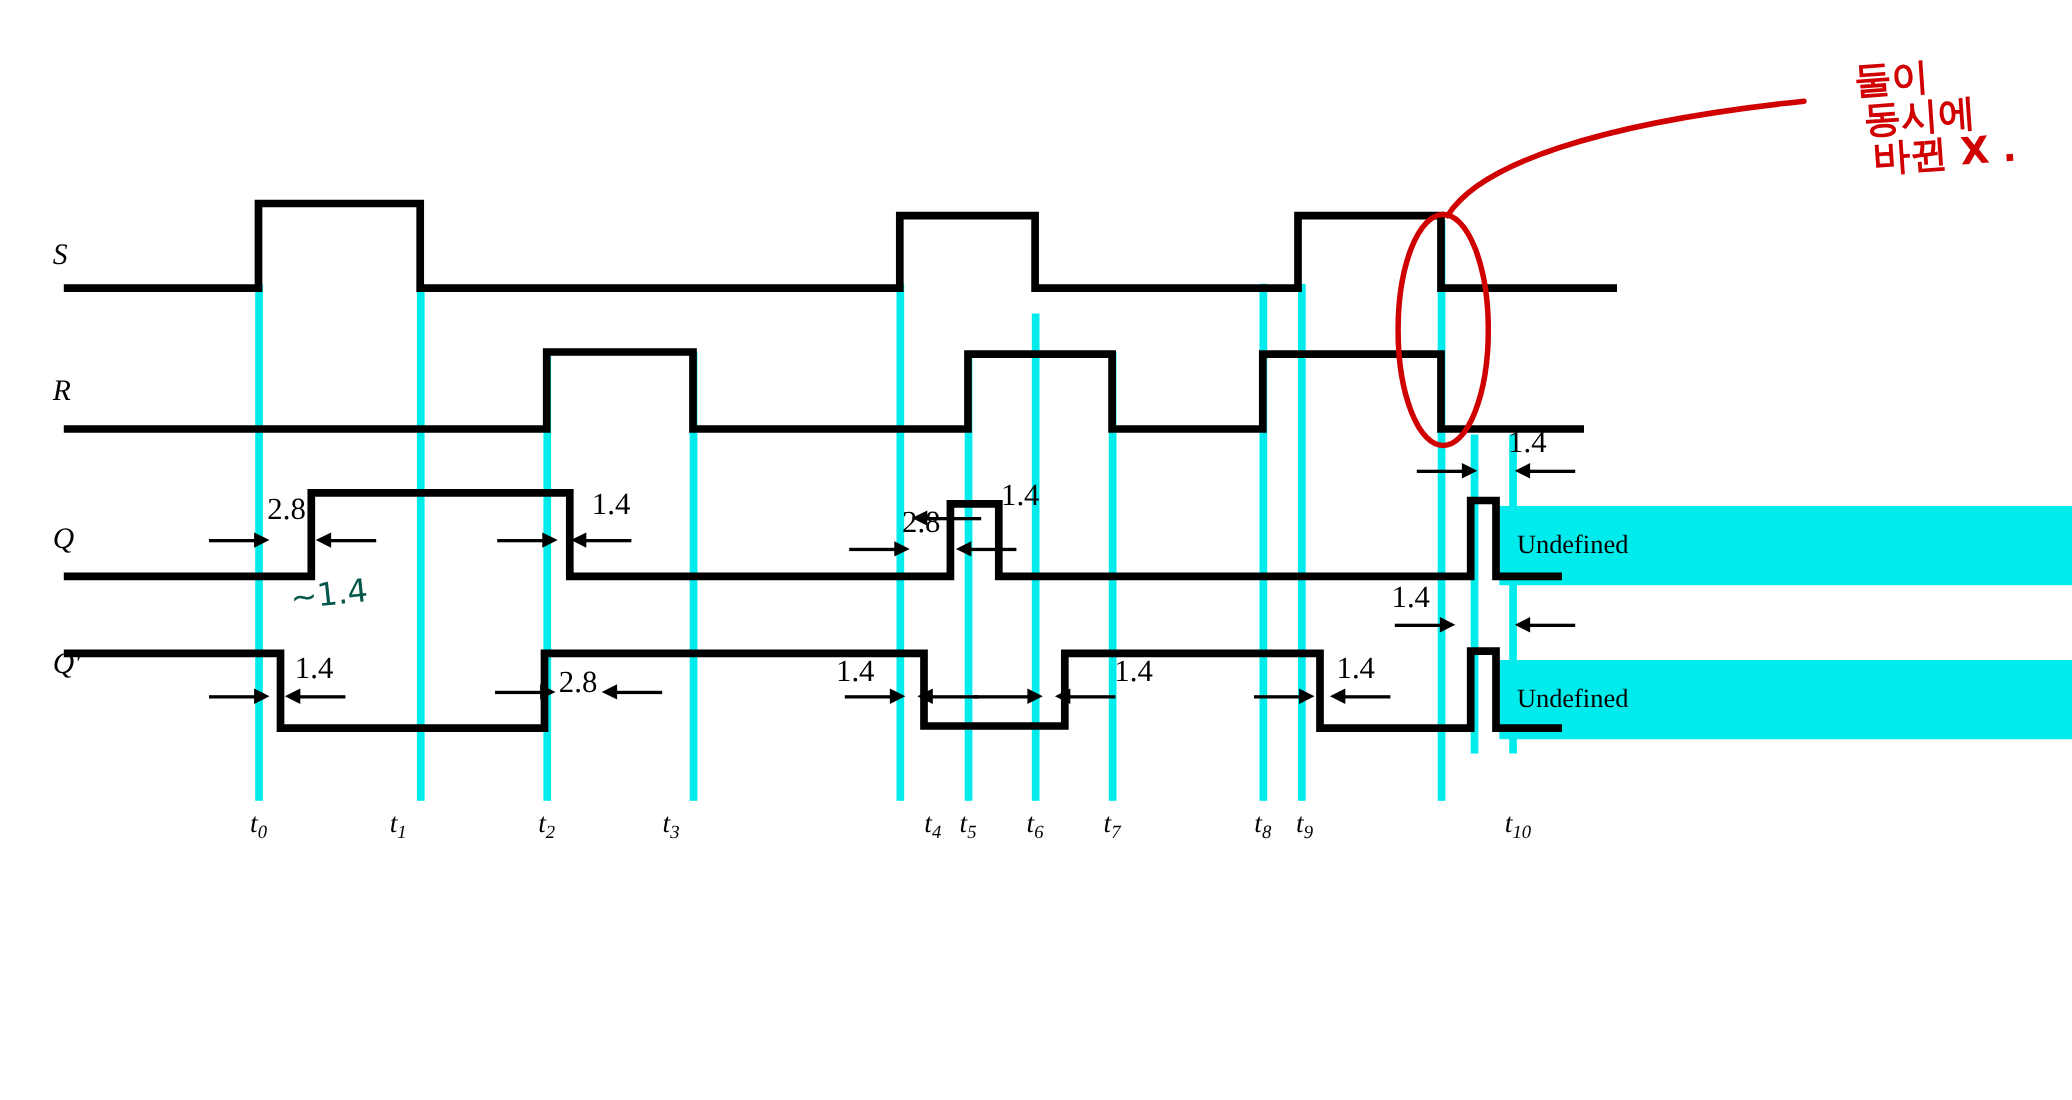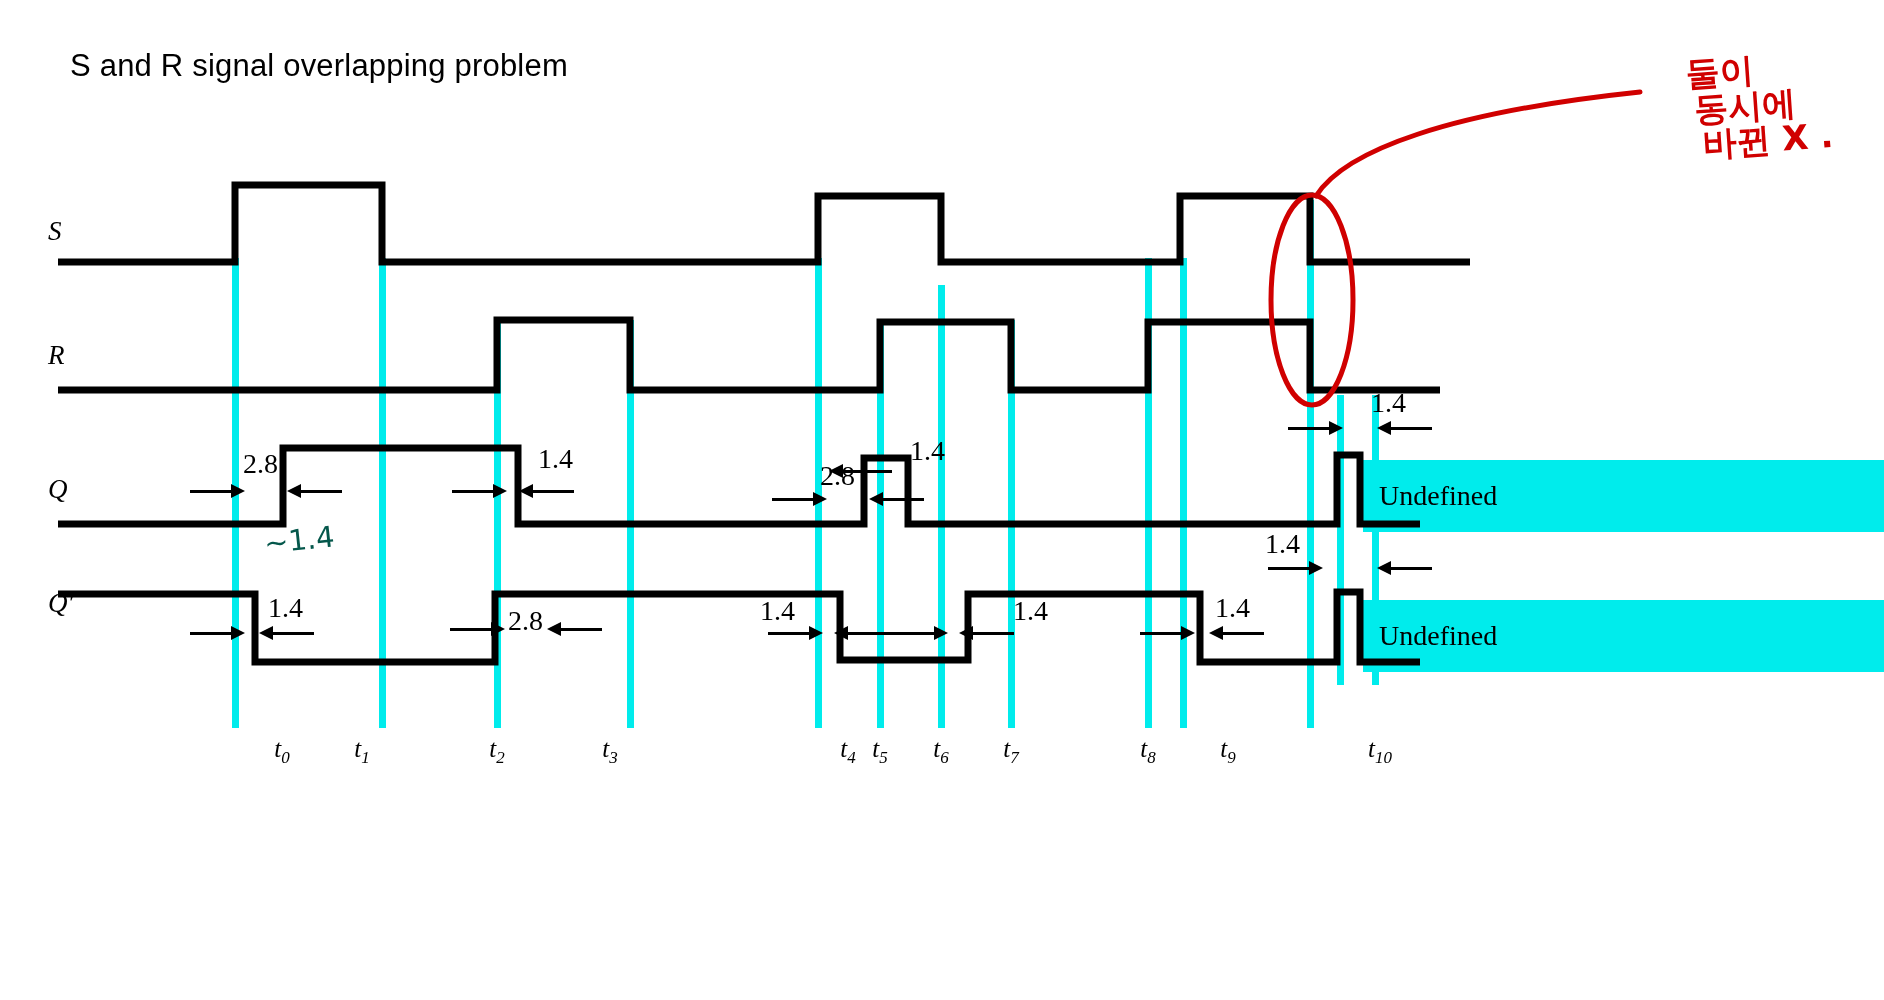--- a/index.html
+++ b/index.html
@@ -47,21 +47,21 @@
   .arrow.right::after{right:-13px;border-left:14px solid #000;}
   .arrow.left::after{left:-13px;border-right:14px solid #000;}
 
   
   .undefbox{
     position:absolute;background:#00ECEC;
     display:flex;align-items:center;
   }
   .undeftext{
     font-family:"Liberation Serif",serif;
-    font-size:28px;color:#000;padding-left:16px;white-space:nowrap;
+    font-size:24px;color:#000;padding-left:16px;white-space:nowrap;
   }
 
   
   .hand-korean{
     position:absolute;
     font-family:"DejaVu Sans",sans-serif;
     color:#D00000;font-size:34px;font-weight:700;
     line-height:1.05;white-space:nowrap;
     transform:rotate(-4deg);
   }
@@ -71,21 +71,20 @@
     color:#04574B;font-size:29px;white-space:nowrap;
     transform:rotate(-6deg);
   }
   svg.overlay{position:absolute;left:0;top:0;width:1884px;height:1000px;pointer-events:none;}
 </style>
 </head>
 <body>
 
 <div id="page">
 
-  <div class="title">S and R signal overlapping problem</div>
 
   <div class="vline" style="left:232px;top:258px;height:470px;"></div>
   <div class="vline" style="left:379px;top:258px;height:470px;"></div>
   <div class="vline" style="left:494px;top:320px;height:408px;"></div>
   <div class="vline" style="left:627px;top:320px;height:408px;"></div>
   <div class="vline" style="left:815px;top:258px;height:470px;"></div>
   <div class="vline" style="left:877px;top:320px;height:408px;"></div>
   <div class="vline" style="left:938px;top:285px;height:443px;"></div>
   <div class="vline" style="left:1008px;top:320px;height:408px;"></div>
   <div class="vline" style="left:1145px;top:258px;height:470px;"></div>
@@ -178,25 +177,25 @@
   <div class="dimval" style="left:1265px;top:528px;">1.4</div>
 
   <div class="hand-korean" style="left:1688px;top:52px;">
     <div>둘이</div>
     <div style="margin-left:6px;">동시에</div>
     <div style="margin-left:12px;">바뀐 X .</div>
   </div>
 
   <div class="hand-green" style="left:264px;top:523px;">~1.4</div>
 
-  <div class="tlabel" style="left:235px;margin-left:47px;">t<sub>0</sub></div>
+  <div class="tlabel" style="left:235px;">t<sub>0</sub></div>
   <div class="tlabel" style="left:362px;">t<sub>1</sub></div>
   <div class="tlabel" style="left:497px;">t<sub>2</sub></div>
   <div class="tlabel" style="left:610px;">t<sub>3</sub></div>
   <div class="tlabel" style="left:848px;">t<sub>4</sub></div>
   <div class="tlabel" style="left:880px;">t<sub>5</sub></div>
   <div class="tlabel" style="left:941px;">t<sub>6</sub></div>
   <div class="tlabel" style="left:1011px;">t<sub>7</sub></div>
   <div class="tlabel" style="left:1148px;text-align:center;">t<sub>8</sub></div>
-  <div class="tlabel" style="left:1186px;margin-left:42px;">t<sub>9</sub></div>
+  <div class="tlabel" style="left:1186px;">t<sub>9</sub></div>
   <div class="tlabel" style="left:1380px;">t<sub>10</sub></div>
 
 </div>
 
 </body></html>

